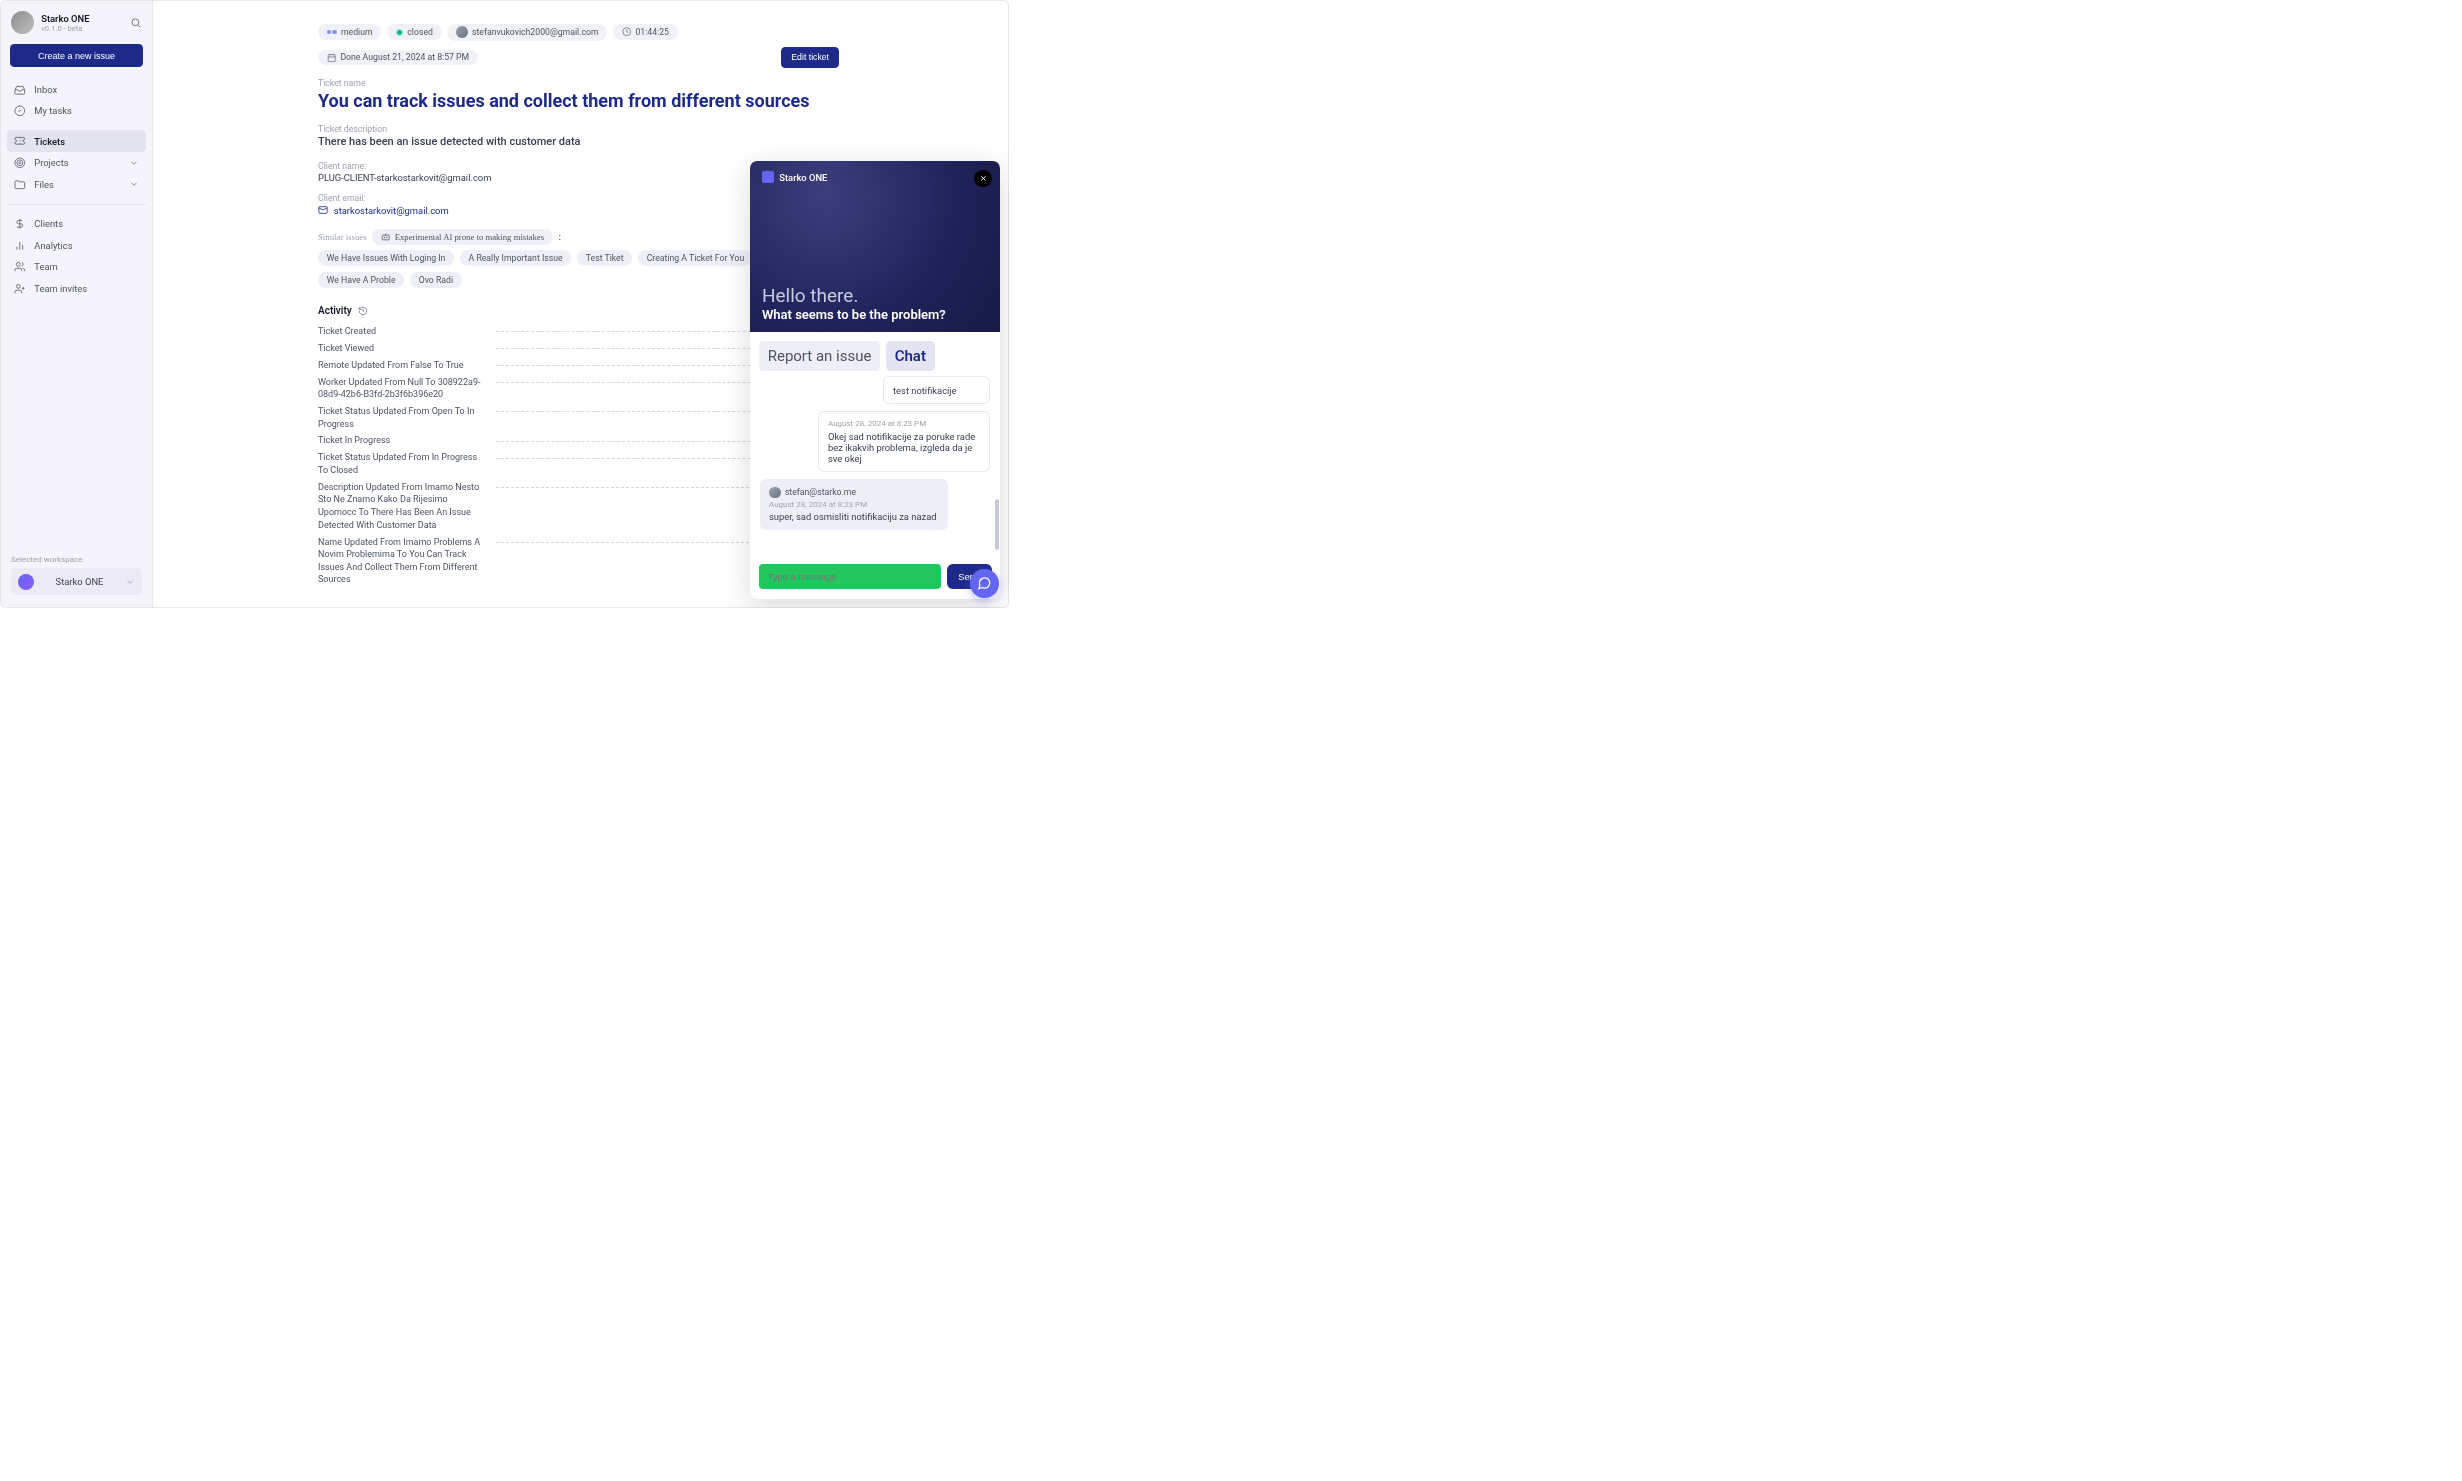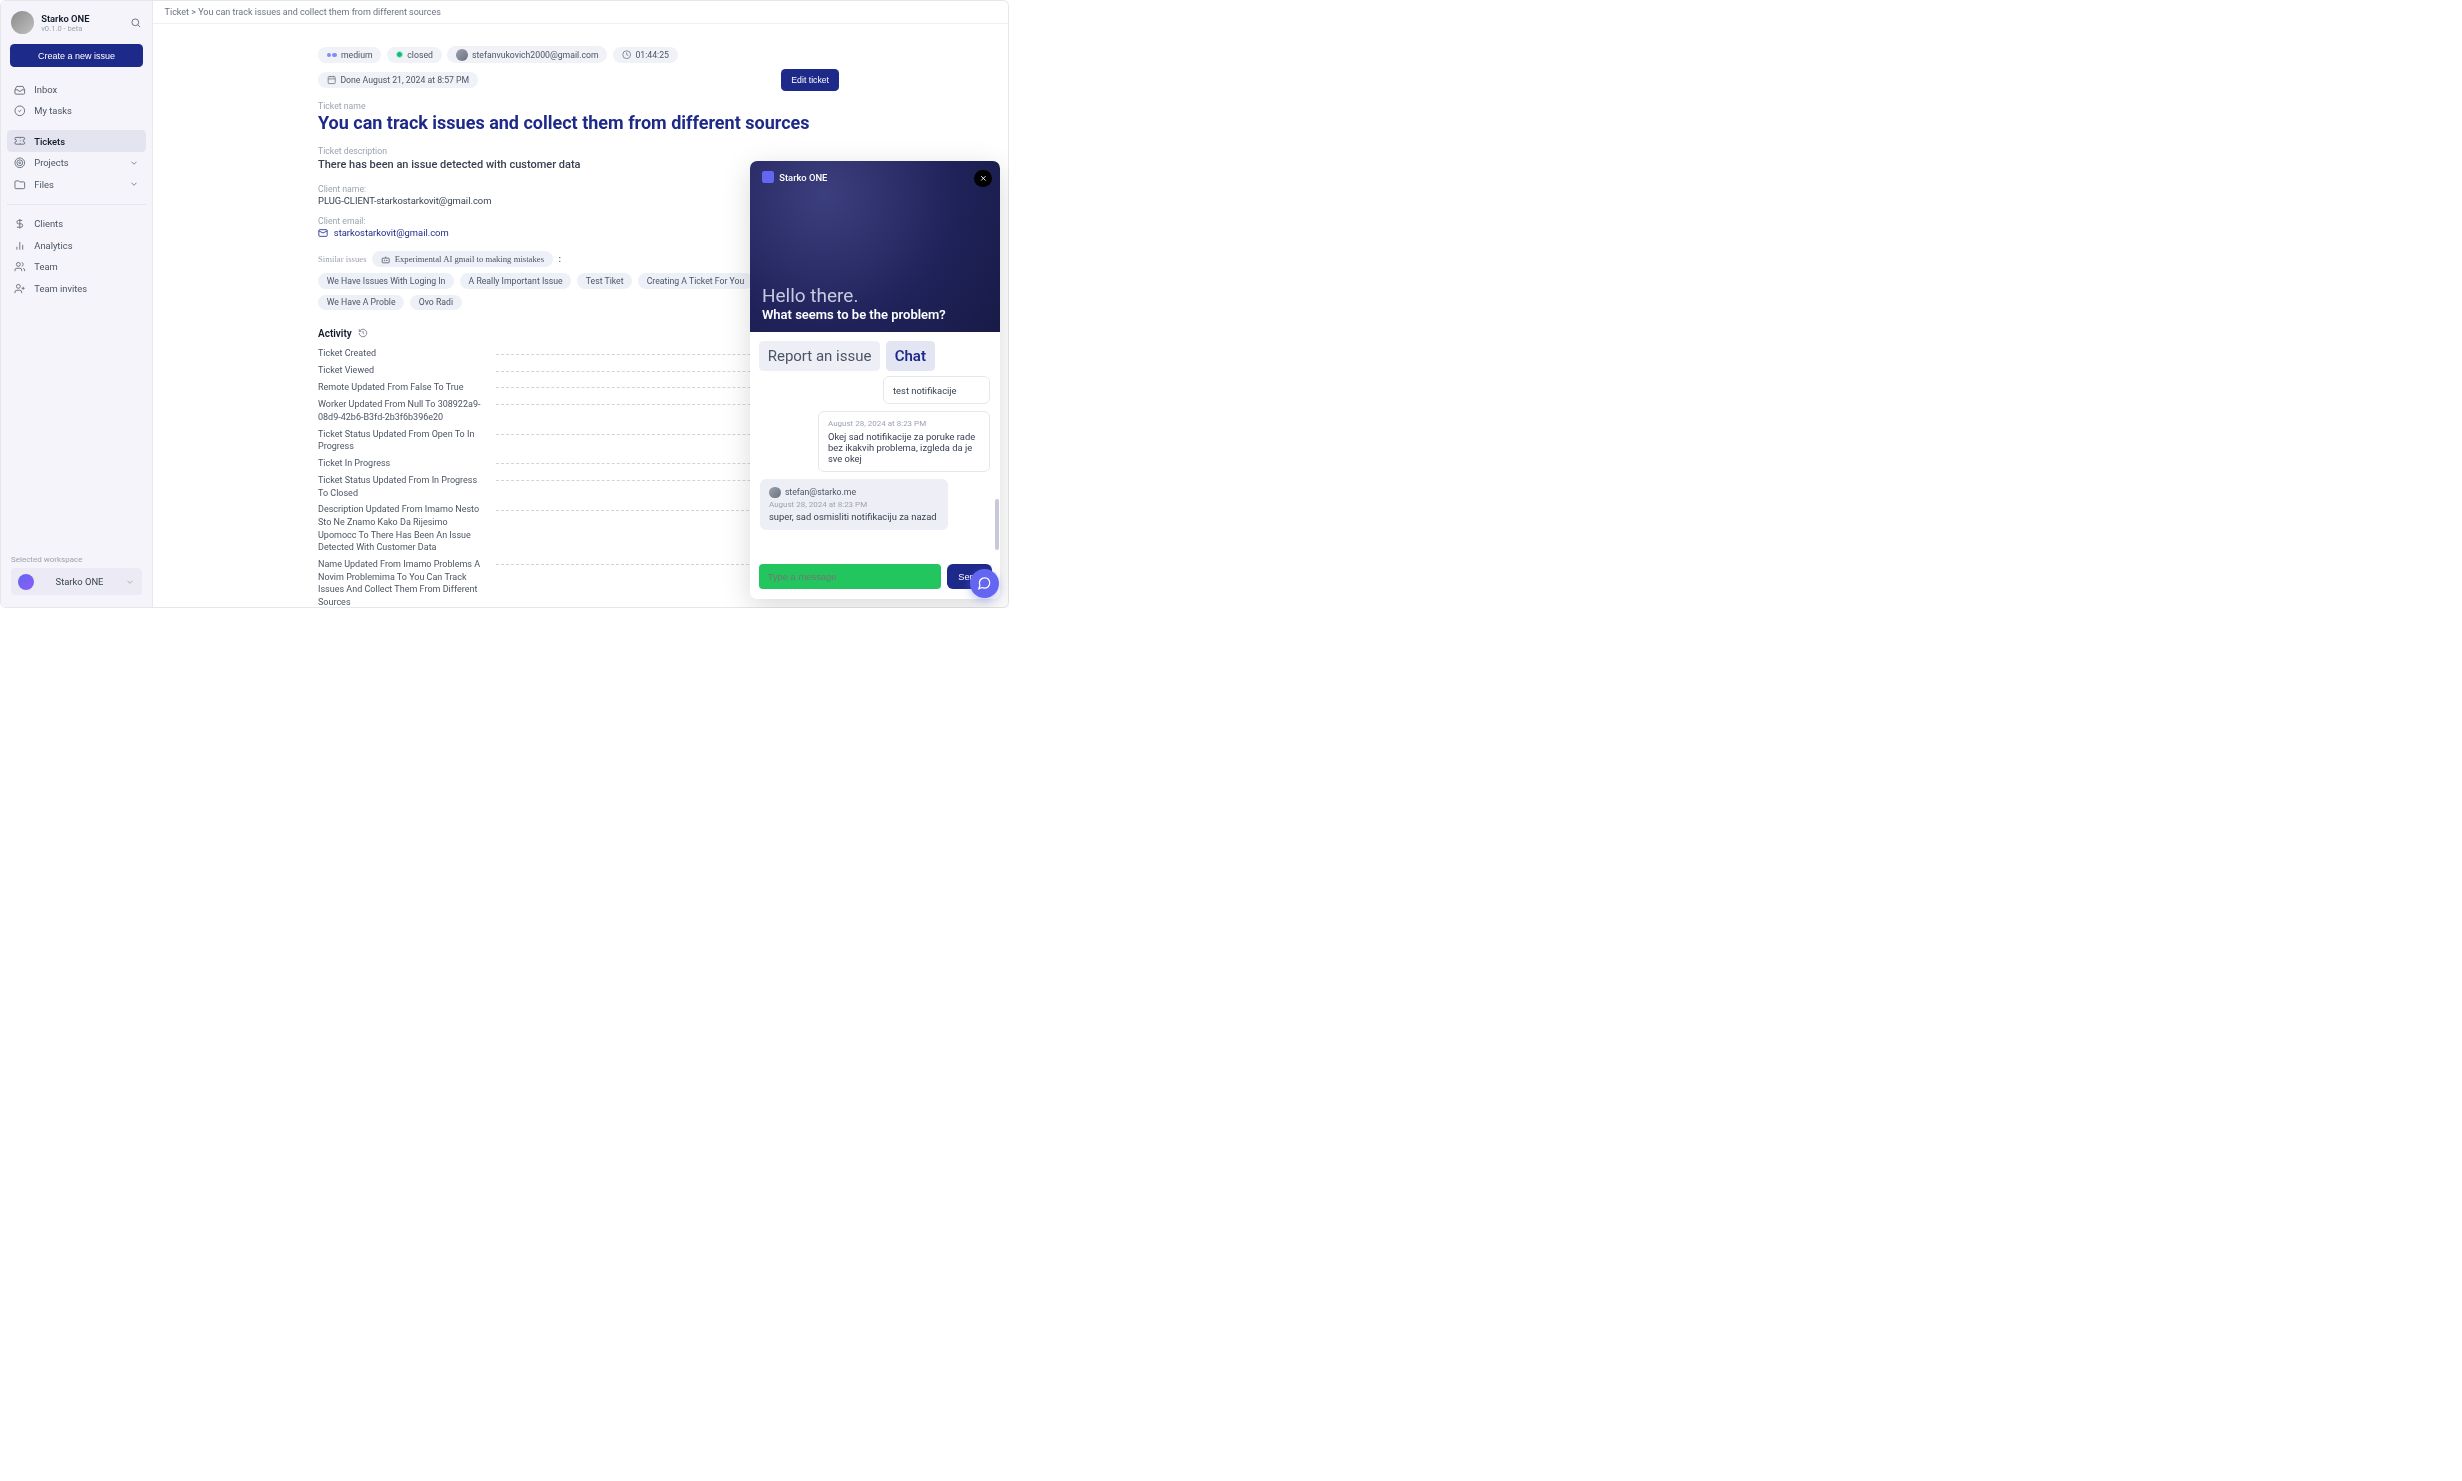--- a/index.html
+++ b/index.html
@@ -243,25 +243,20 @@
         <span class="ws-chev">
             <svg width="10" height="10" viewBox="0 0 24 24" fill="none" stroke="currentColor" stroke-width="2">
               <path d="m6 9 6 6 6-6"></path>
             </svg>
           </span>
       </div>
     </div>
   </aside>
 
   <main class="main">
-    <div class="breadcrumb">
-      <span>Ticket</span>
-      <span>&gt;</span>
-      <span>You can track issues and collect them from different sources</span>
-    </div>
 
     <div class="content">
       <div class="inner">
 
         <div class="pill-row">
           <span class="pill">
             <span class="dot2">
                 <span></span>
                 <span></span>
               </span>
@@ -314,21 +309,21 @@
 
         <div class="similar-row">
           <span class="sim-label">Similar issues</span>
           <span class="ai-pill">
             <svg viewBox="0 0 24 24" fill="none" stroke="currentColor" stroke-width="2">
                 <rect x="3" y="8" width="18" height="12" rx="2"></rect>
                 <circle cx="9" cy="14" r="1"></circle>
                 <circle cx="15" cy="14" r="1"></circle>
                 <path d="M12 8V4"></path>
               </svg>
-            <span>Experimental AI gmail to making mistakes</span>
+            <span>Experimental AI prone to making mistakes</span>
           </span>
           <span>:</span>
         </div>
         <div class="tag-row">
           <span class="tag">We Have Issues With Loging In</span>
           <span class="tag">A Really Important Issue</span>
           <span class="tag">Test Tiket</span>
           <span class="tag">Creating A Ticket For You</span>
           <span class="tag">We Have A Proble</span>
           <span class="tag">Ovo Radi</span>

